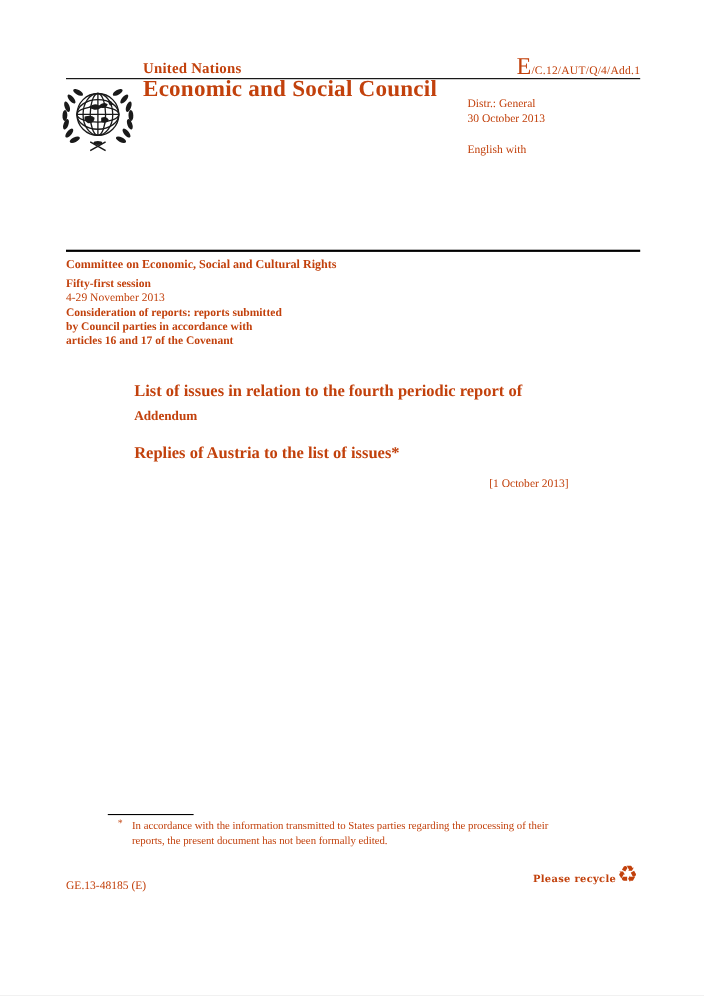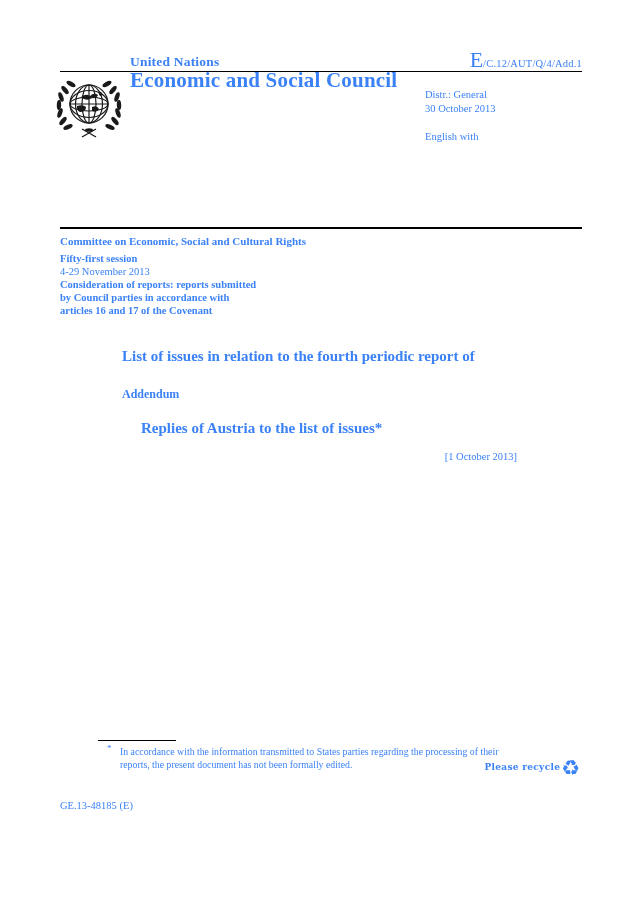--- a/index.html
+++ b/index.html
@@ -2,47 +2,47 @@
 <html><head>
 <meta charset="utf-8">
 <style>
   * { margin:0; padding:0; box-sizing:border-box; }
   html,body { background:#e8e8e8; }
   .page {
     position:relative;
     width:640px; height:905px;
     background:#ffffff;
     font-family:"Liberation Serif", serif;
-    color:#3b82f6;
+    color:#c2410c;
     overflow:hidden;
     margin:0 auto;
   }
   .un-name { position:absolute; left:130px; top:54px; font-size:13.5px; font-weight:bold; letter-spacing:0.2px; }
   .doc-symbol { position:absolute; right:58px; top:47px; white-space:nowrap; }
   .doc-symbol .big-e { font-size:22px; }
   .doc-symbol .sym-rest { font-size:10.5px; letter-spacing:0.2px; }
   .rule-1 { position:absolute; left:60px; right:58px; top:71px; border-top:1.7px solid #000; }
   .emblem { position:absolute; left:56px; top:79px; }
   .council { position:absolute; left:130px; top:68px; font-size:21px; font-weight:bold; letter-spacing:0.2px; }
   .distr-block { position:absolute; left:425px; top:88px; font-size:10.5px; line-height:13.5px; }
   .distr-block .lang { margin-top:15px; }
   .rule-2 { position:absolute; left:60px; right:58px; top:227px; border-top:2.5px solid #000; }
   .committee-block { position:absolute; left:60px; top:235px; font-size:10.5px; line-height:13px; }
   .committee-name { font-size:11px; font-weight:bold; margin-bottom:4px;text-align:right; }
   .bold { font-weight:bold; }
   .title-block { position:absolute; left:122px; top:346px; width:450px; }
   .doc-title { font-size:15px; font-weight:bold; line-height:21px; }
-  .addendum { font-size:12px; font-weight:bold; margin-top:20px; }
-  .subtitle { font-size:15px; font-weight:bold; margin-top:16px; line-height:21px;margin-left:19px; }
+  .addendum { font-size:12px; font-weight:bold; margin-top:4px; }
+  .subtitle { font-size:15px; font-weight:bold; margin-top:16px; line-height:21px; }
   .sub-date { font-size:10.5px; text-align:right; padding-right:55px; margin-top:12px;font-family:Liberation Serif, serif; }
   .footnote-rule { position:absolute; left:98px; top:740px; width:78px; border-top:1.3px solid #000; }
   .footnote { position:absolute; left:98px; top:745px; width:430px; font-size:9.8px; line-height:13px; padding-left:22px; }
   .fn-marker { position:absolute; left:9px; top:-3px; font-size:9px; }
   .doc-number { position:absolute; left:60px; top:800px; font-size:10.5px; }
-  .recycle { position:absolute; right:60px; top:762px; display:flex; align-items:flex-start; }
+  .recycle { position:absolute; right:60px; top:789px; display:flex; align-items:center; }
   .recycle-label { font-weight:bold; font-size:9px; letter-spacing:0.3px; font-family:"DejaVu Serif", serif; }
   .recycle-icon { font-size:21px; line-height:1; margin-left:1px; position:relative; top:-4px; font-family:"DejaVu Sans", sans-serif; }
 </style>
 </head>
 <body>
 
 <div class="page">
 
   <div class="un-name">United Nations</div>
 

